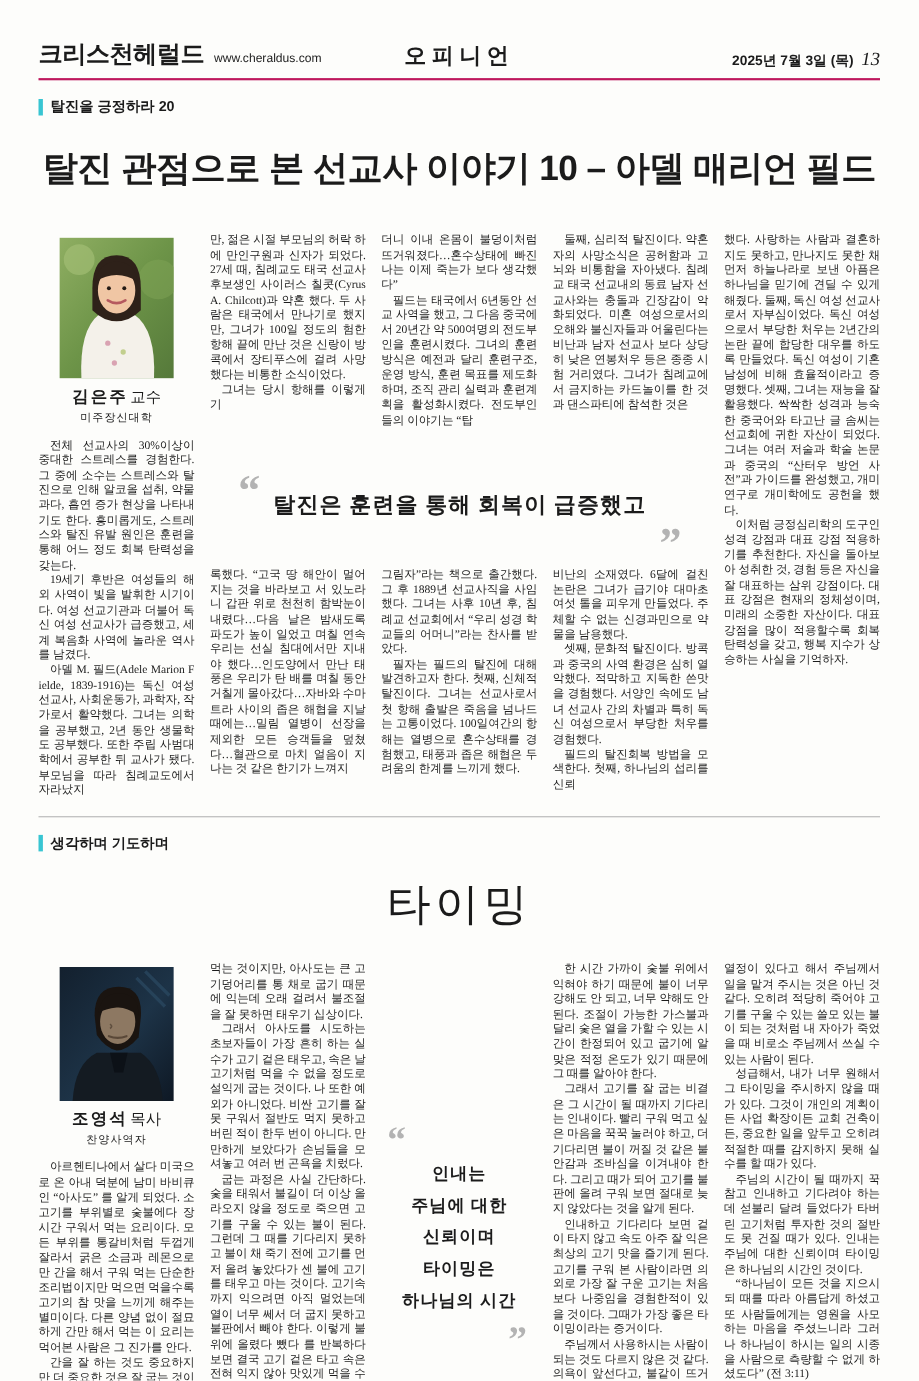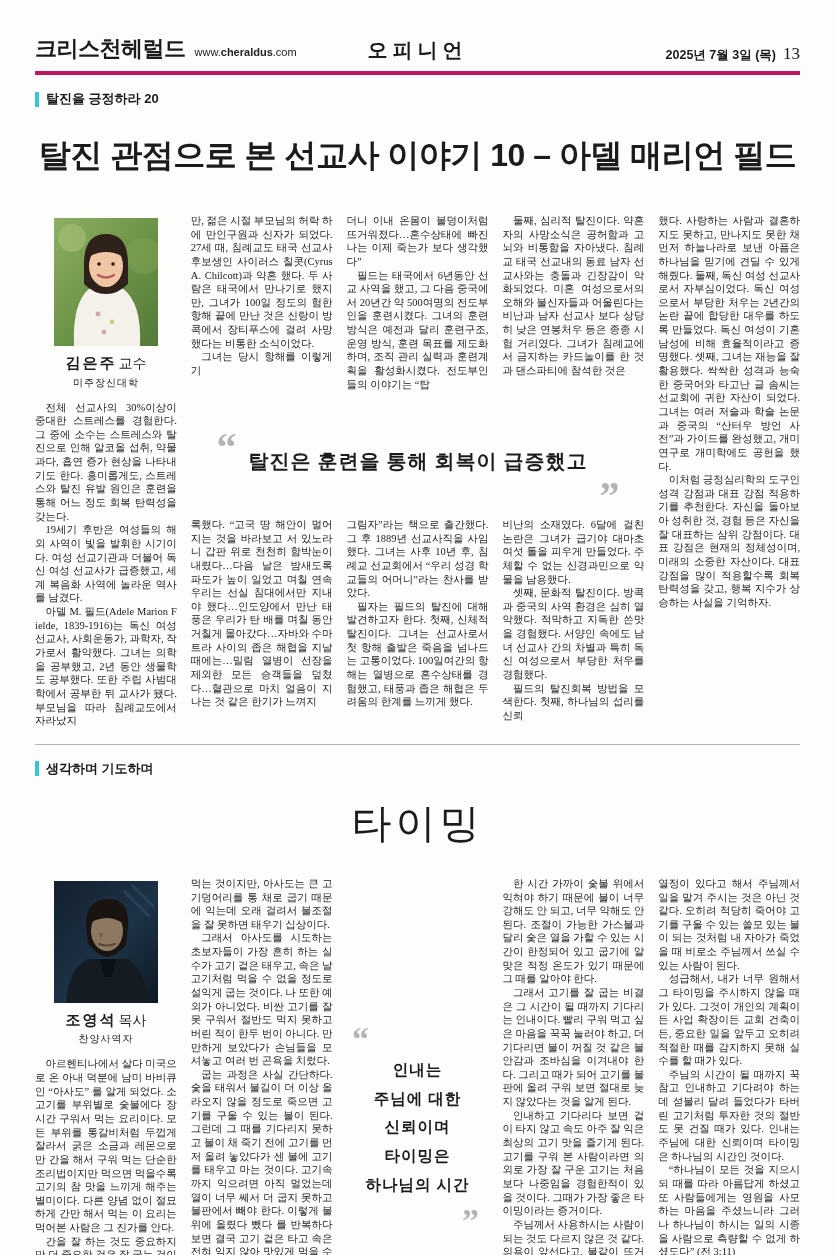--- a/index.html
+++ b/index.html
@@ -8,32 +8,32 @@
   body {
     width:835px; height:1255px; overflow:hidden;
     background:#fdfdfb; color:#1b1b1b;
     font-family:"Liberation Serif", serif;
   }
   .page { padding:34px 35px 0 35px; }
 
   
   .masthead {
     position:relative; display:flex; align-items:flex-end; justify-content:space-between;
-    border-bottom:4px solid #be185d; padding-bottom:7px;
+    border-bottom:2px solid #be185d; padding-bottom:7px;
   }
   .m-left { display:flex; align-items:baseline; gap:9px; }
   .logo { font-family:"Liberation Sans",sans-serif; font-weight:800; font-size:22px; letter-spacing:-0.5px; }
   .site { font-family:"Liberation Sans",sans-serif; font-size:11px; color:#222; }
-  .site .sname { font-weight:700; }
+  .site .sname { font-weight:400; }
   .section-name {
     position:absolute; left:50%; transform:translateX(-50%); bottom:7px;
     font-family:"Liberation Sans",sans-serif; font-weight:800; font-size:20px; letter-spacing:5px;
   }
   .m-right { font-family:"Liberation Sans",sans-serif; font-weight:700; font-size:12.5px; display:flex; align-items:baseline; gap:7px; }
-  .pageno { font-family:"Liberation Serif",serif; font-weight:400; font-size:17px; }
+  .pageno { font-family:"Liberation Serif",serif; font-weight:400; font-size:17px;font-style:italic; }
 
   
   .kicker { margin-top:15px; display:flex; align-items:center; gap:7px;
             font-family:"Liberation Sans",sans-serif; font-weight:700; font-size:13px; }
   .kicker .bar { width:4px; height:15px; background:var(--accent); }
 
   
   .headline1 { text-align:center; font-family:"Liberation Sans",sans-serif;
                font-weight:800; font-size:32px; letter-spacing:-0.5px; margin:26px 0 36px; }
   .headline2 { text-align:center; font-family:"Liberation Serif",serif;

